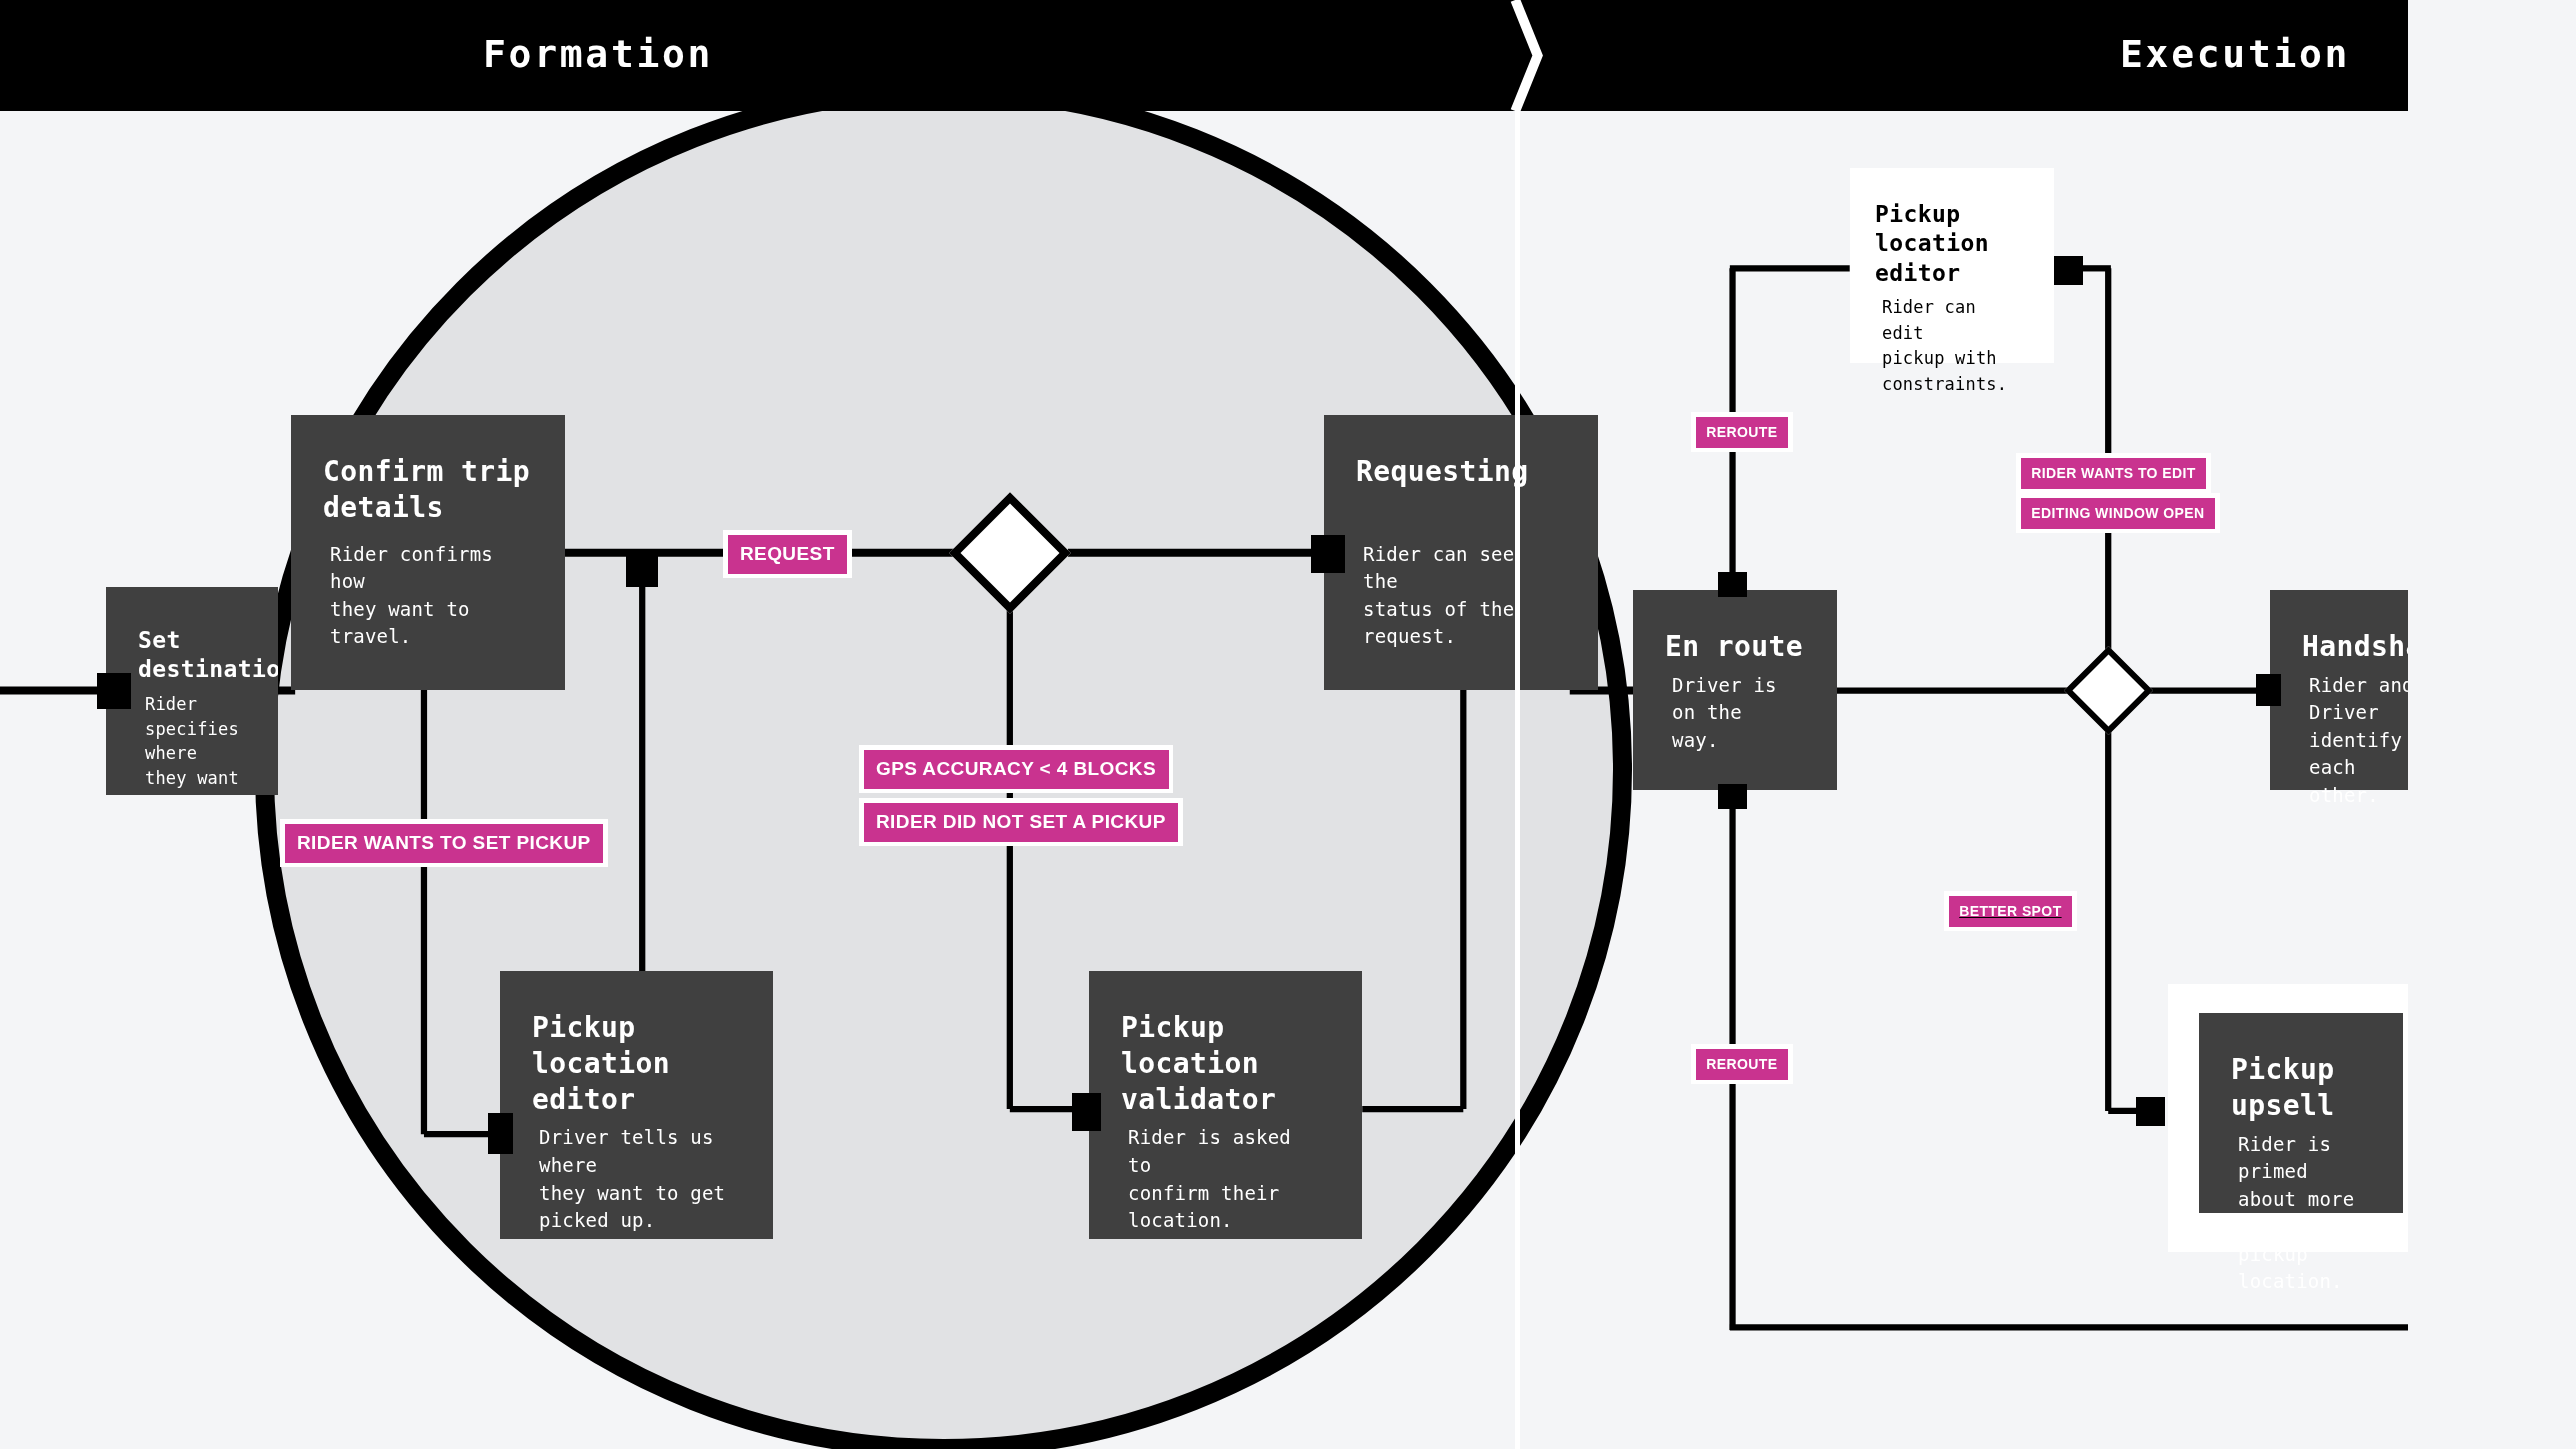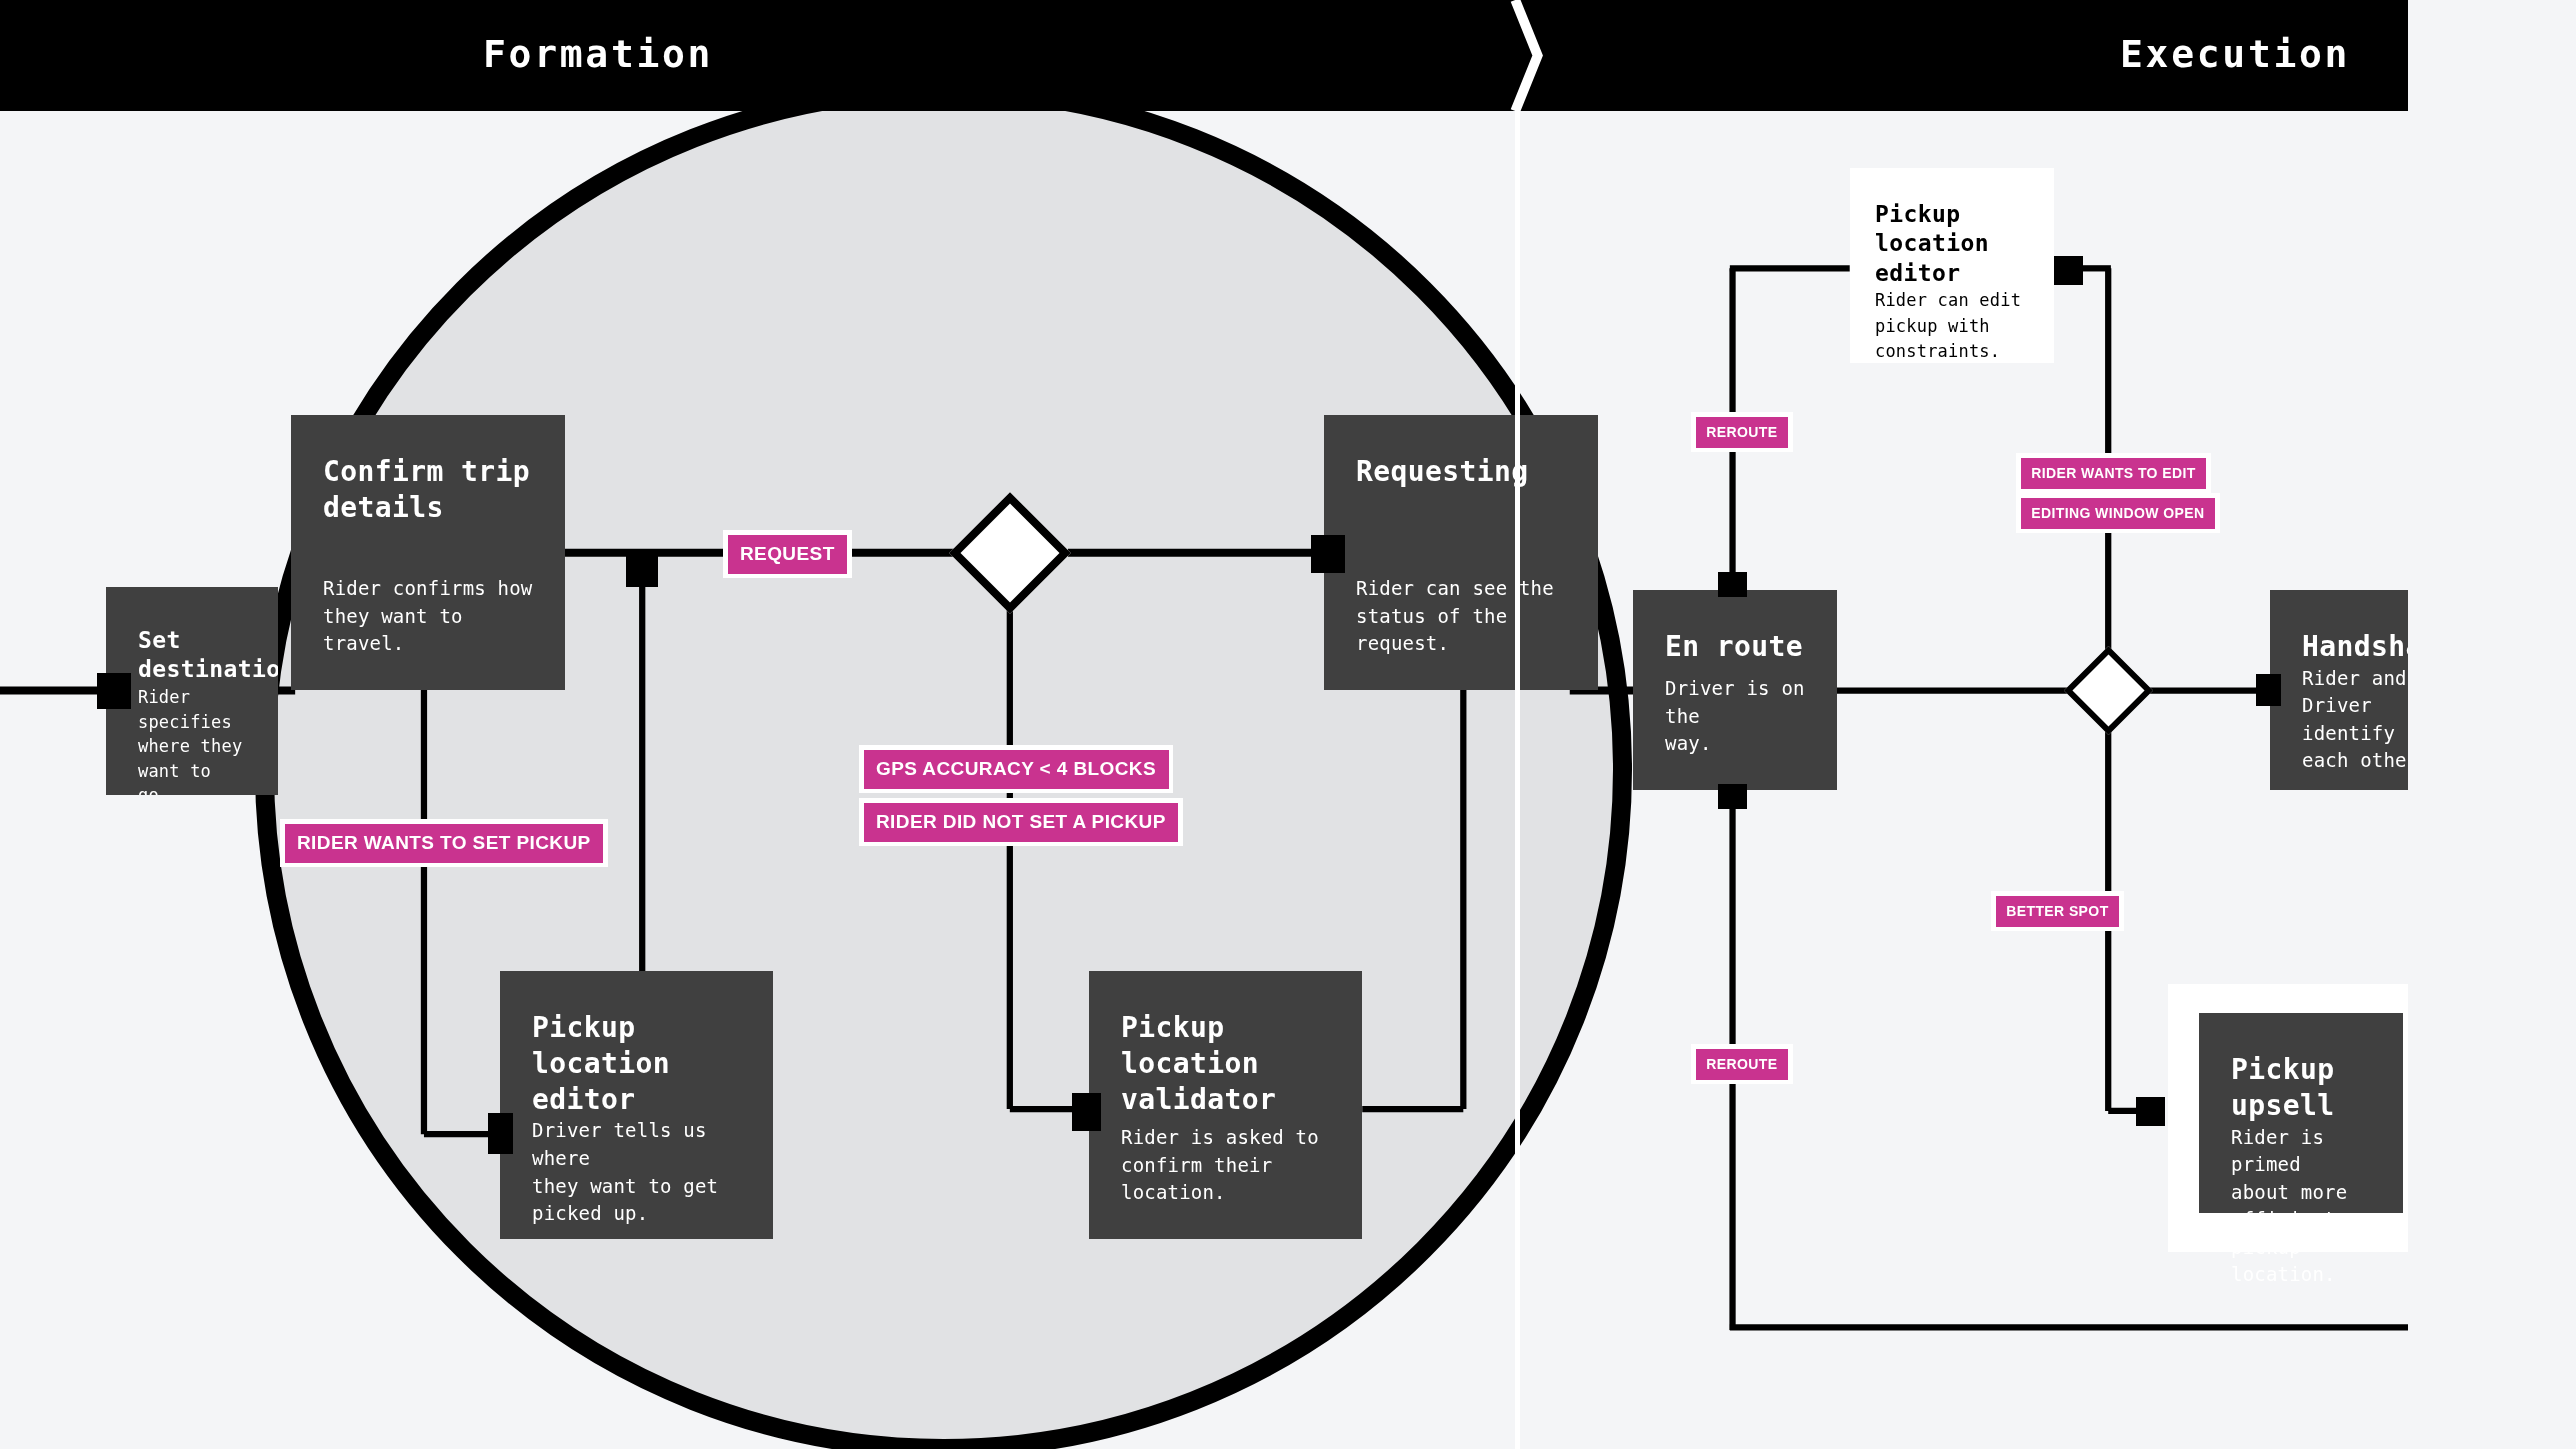--- a/index.html
+++ b/index.html
@@ -103,21 +103,21 @@
     letter-spacing: 0.4px;
     margin: 0 0 auto 0;
     white-space: pre-line;
   }
   .node-desc {
     font-family: "DejaVu Sans Mono", monospace;
     font-size: 19px;
     font-weight: 400;
     line-height: 1.45;
     letter-spacing: 0.2px;
-    margin: 0;
+    margin: 7px;
     white-space: pre-line;
   }
   .node.small .node-title { font-size: 23px; }
   .node.small .node-desc  { font-size: 17px; }
 
   
   .node.tip { padding: 32px 25px 27px 25px; }
   .node.tip .node-title { font-size: 23px; }
   .node.tip .node-desc  { font-size: 17px; line-height: 1.5; }
 
@@ -340,18 +340,18 @@
   </div>
 
   <div class="badge sm" style="left:2016px; top:453px;">
     <span class="badge-inner">RIDER WANTS TO EDIT</span>
   </div>
 
   <div class="badge sm" style="left:2016px; top:493px;">
     <span class="badge-inner">EDITING WINDOW OPEN</span>
   </div>
 
-  <div class="badge sm" style="left:1991px; top:891px;">
+  <div class="badge sm" style="left:1944px; top:891px;text-decoration:underline;">
     <span class="badge-inner">BETTER SPOT</span>
   </div>
 
 </div>
 
 
 </body></html>

